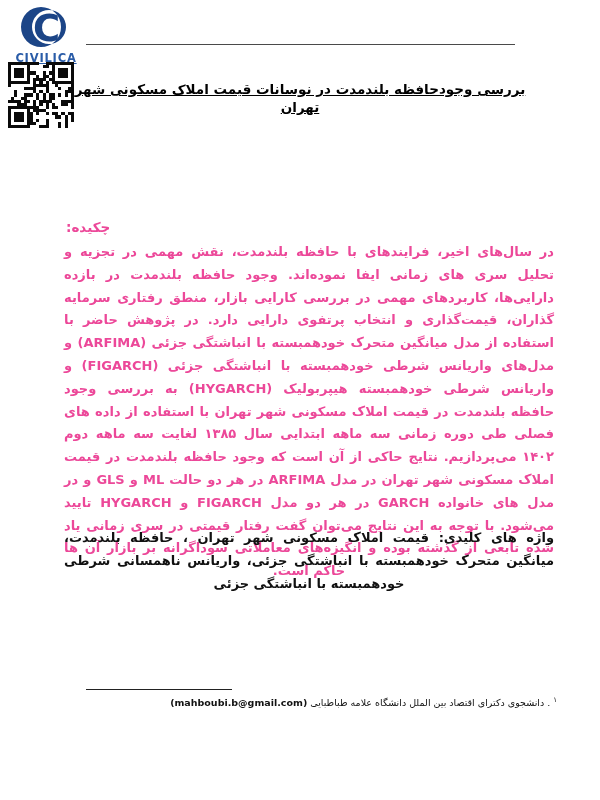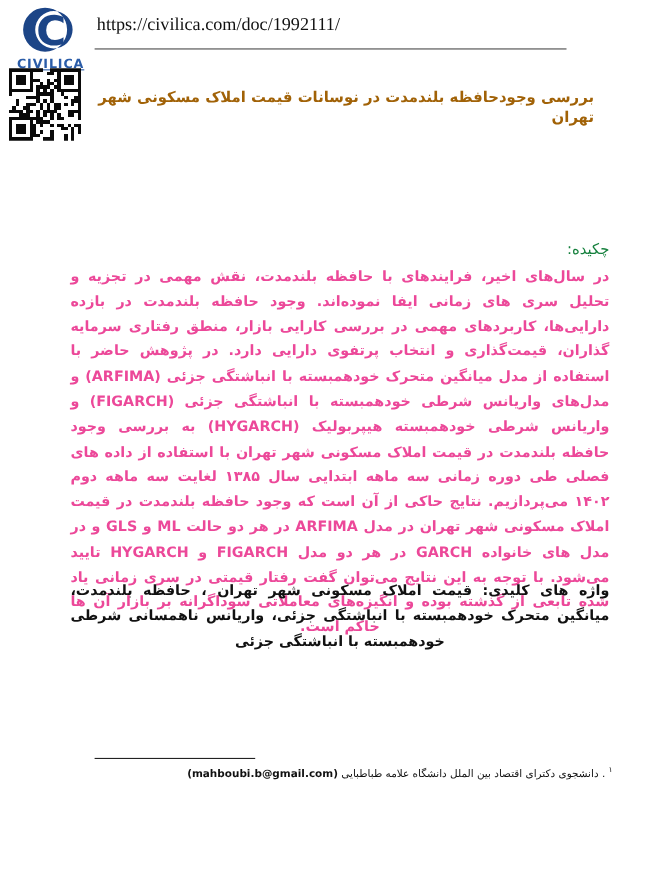--- a/index.html
+++ b/index.html
@@ -31,38 +31,39 @@
   .header-rule {
     position: absolute; left: 86px; top: 44px; width: 429px; height: 0;
     border-top: 1.5px solid #4a4a4a;
   }
   .qr { position: absolute; left: 8px; top: 62px; width: 66px; height: 70px; }
   .qr svg { width: 66px; height: 66px; display: block; }
 
   
   .paper-title {
     position: absolute; left: 60px; top: 80px; width: 480px;
-    direction: rtl; 
-    font-weight: bold; font-size: 13.5px; color: #a16207;
+    direction: rtl; text-align: center;
+    font-weight: bold; font-size: 13.5px; color: #000000;
     line-height: 18px;
+    text-decoration: underline;
   }
   .author-line {
     position: absolute; left: 10px; width: 570px;
     direction: rtl; text-align: center;
     font-size: 11.5px; color: #111;
   }
   .author-line.first { top: 134px; }
   .author-line.second { top: 157px; }
   .author-line sup { font-size: 8px; }
 
   
   .abstract-heading {
     position: absolute; left: 66px; top: 219px; width: 488px;
-    direction: rtl; text-align: right;
-    font-weight: normal; font-size: 13.5px; color: #15803d;
+    direction: rtl; text-align: left;
+    font-weight: bold; font-size: 13.5px; color: #ec4899;
   }
   .abstract-body {
     position: absolute; left: 64px; top: 241px; width: 490px;
     direction: rtl;
     text-align: justify; text-align-last: center;
     font-weight: bold; font-size: 13px; line-height: 22.8px; color: #ec4899;
   }
   .keywords {
     position: absolute; left: 64px; top: 527px; width: 490px;
     direction: rtl;
@@ -92,21 +93,20 @@
     <div class="logo-mark">
       <svg width="52" height="44" viewBox="0 0 52 44">
         <path d="M21 1 A20 20 0 1 0 21 41 A20 20 0 1 0 21 1 Z
                  M29 4 A17 17 0 1 0 29 38 A17 17 0 1 0 29 4 Z" fill="#1c4587" fill-rule="evenodd"></path>
         <text x="13" y="35" font-family="DejaVu Sans, sans-serif" font-weight="bold" font-size="37" fill="#1c4587">C</text>
       </svg>
     </div>
     <div class="logo-wordmark">CIVILICA</div>
   </div>
 
-  <div class="doc-url">https://civilica.com/doc/1992111/</div>
   <div class="header-rule"></div>
 
   <div class="qr">
     <svg id="qr-svg" viewBox="0 0 63 63" shape-rendering="crispEdges">
         <rect x="0" y="0" width="3" height="3" fill="#0a0a0a"></rect>
         <rect x="3" y="0" width="3" height="3" fill="#0a0a0a"></rect>
         <rect x="6" y="0" width="3" height="3" fill="#0a0a0a"></rect>
         <rect x="9" y="0" width="3" height="3" fill="#0a0a0a"></rect>
         <rect x="12" y="0" width="3" height="3" fill="#0a0a0a"></rect>
         <rect x="15" y="0" width="3" height="3" fill="#0a0a0a"></rect>

